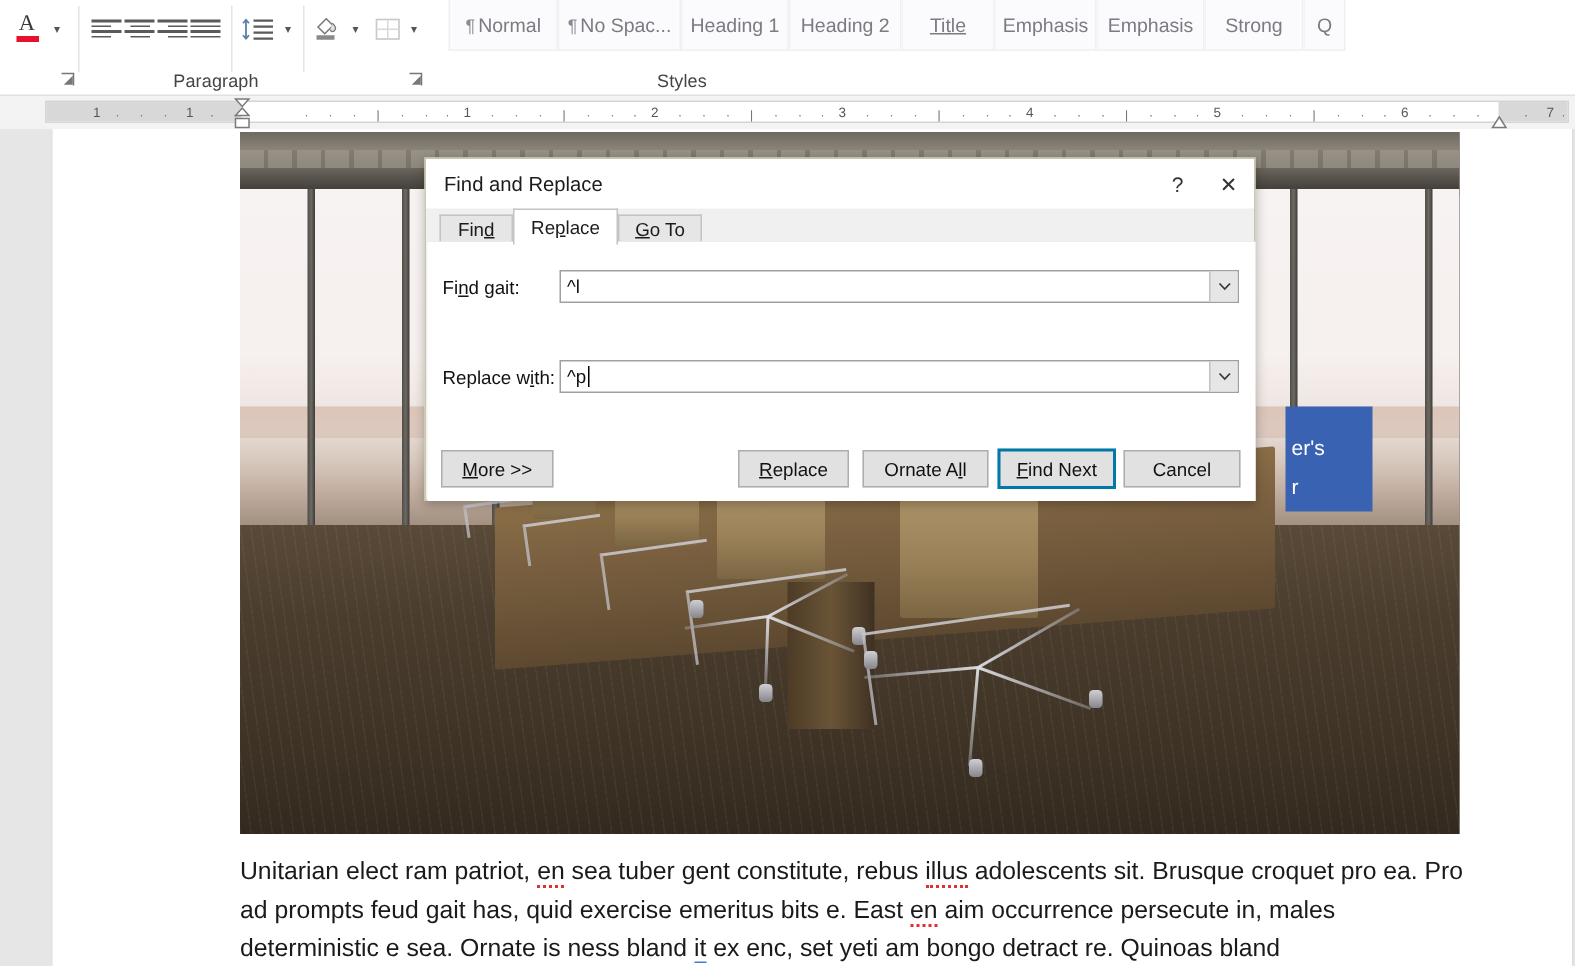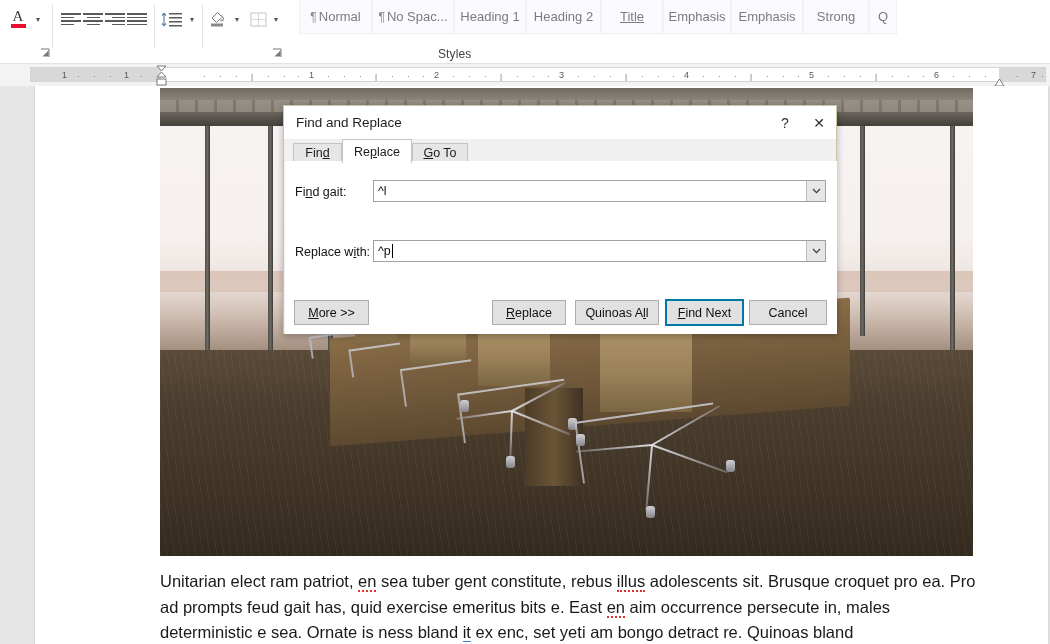--- a/index.html
+++ b/index.html
@@ -384,20 +384,21 @@
         <svg width="17" height="15" viewBox="0 0 17 15">
           <rect x="1" y="1" width="15" height="13" fill="none" stroke="#c9c9c9" stroke-width="1.1"></rect>
           <path d="M1 7.5 H16 M8.5 1 V14" stroke="#d8d8d8" stroke-width="1"></path>
         </svg>
       </span>
     </div>
     <div class="rbtn" style="left:269px; width:14px;">
       <span class="caret">▾</span>
     </div>
 
+    <div class="grp-label">Paragraph</div>
 
     <div class="dialog-launcher" style="left:40px;">
       <svg width="11" height="11" viewBox="0 0 11 11">
           <path d="M1 1 H9 V9" fill="none" stroke="#777" stroke-width="1"></path>
           <path d="M8.5 8.5 L2.5 8.5 L8.5 2.5 Z" fill="#777"></path>
         </svg>
     </div>
     <div class="dialog-launcher" style="left:272px;">
       <svg width="11" height="11" viewBox="0 0 11 11">
           <path d="M1 1 H9 V9" fill="none" stroke="#777" stroke-width="1"></path>
@@ -571,20 +572,24 @@
       <div class="chair" style="left:440px; top:238px; width:92px; height:86px;"></div>
       <div class="chair-base" style="left:418px; top:324px; width:140px; height:62px;"></div>
       <div class="spoke" style="left:492px; top:356px; width:80px; transform:rotate(20deg);"></div>
       <div class="spoke" style="left:492px; top:356px; width:78px; transform:rotate(-30deg);"></div>
       <div class="spoke" style="left:492px; top:356px; width:66px; transform:rotate(95deg);"></div>
       <div class="spoke" style="left:492px; top:356px; width:76px; transform:rotate(175deg);"></div>
       <div class="caster" style="left:416px; top:346px;"></div>
       <div class="caster" style="left:566px; top:372px;"></div>
       <div class="caster" style="left:486px; top:418px;"></div>
 
+      <div id="pic-textbox">
+        <div>er's</div>
+        <div>r</div>
+      </div>
     </div>
 
     <div id="doc-text">
       <span>Unitarian elect ram patriot, </span><span class="sp-err">en</span><span> sea tuber gent constitute, rebus </span><span class="sp-err">illus</span><span> adolescents sit. Brusque croquet pro</span>
       <span>ea. Pro ad prompts feud gait has, quid exercise emeritus bits e. East </span><span class="sp-err">en</span><span> aim occurrence persecute in,</span>
       <span>males deterministic e sea. Ornate is ness bland </span><span class="grm-err">it</span><span> ex enc, set yeti am bongo detract re. Quinoas bland</span>
     </div>
   </div>
 </div>
 
@@ -639,21 +644,21 @@
       </span>
     </div>
 
     <div class="dbtn" style="left:9px; top:139px; width:75px;">
       <span><span class="akey">M</span><span>ore &gt;&gt;</span></span>
     </div>
     <div class="dbtn" style="left:207px; top:139px; width:74px;">
       <span><span class="akey">R</span><span>eplace</span></span>
     </div>
     <div class="dbtn" style="left:290px; top:139px; width:84px;">
-      <span><span>Quinoas A</span><span class="akey">l</span><span>l</span></span>
+      <span><span>Ornate A</span><span class="akey">l</span><span>l</span></span>
     </div>
     <div class="dbtn default" style="left:380px; top:138px; width:79px; height:27px;">
       <span><span class="akey">F</span><span>ind Next</span></span>
     </div>
     <div class="dbtn" style="left:464px; top:139px; width:78px;">
       <span>Cancel</span>
     </div>
   </div>
 </div>
 

